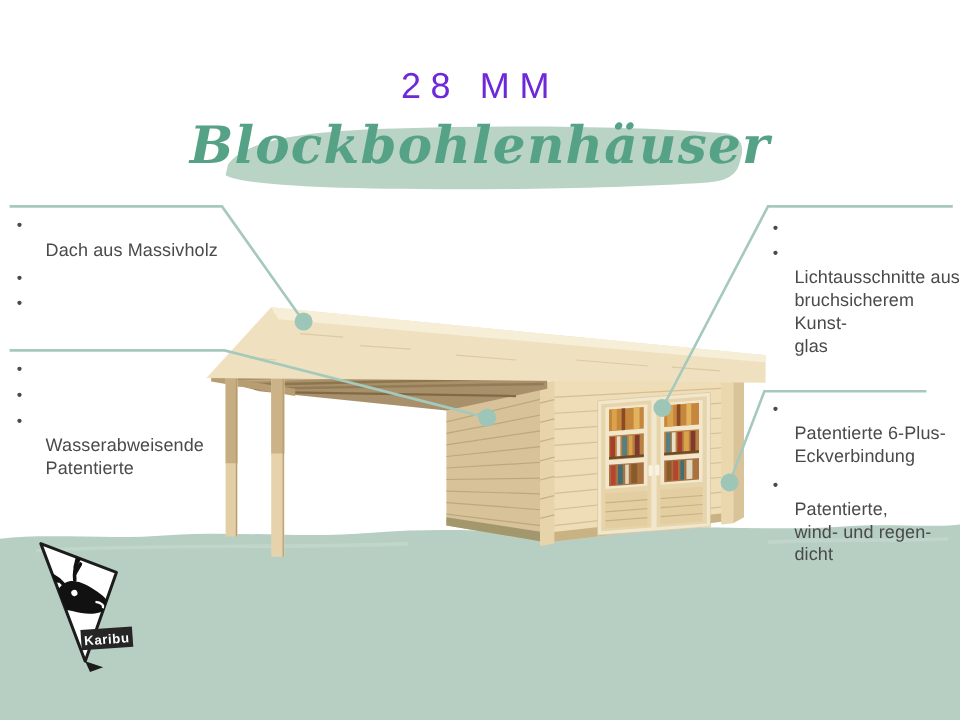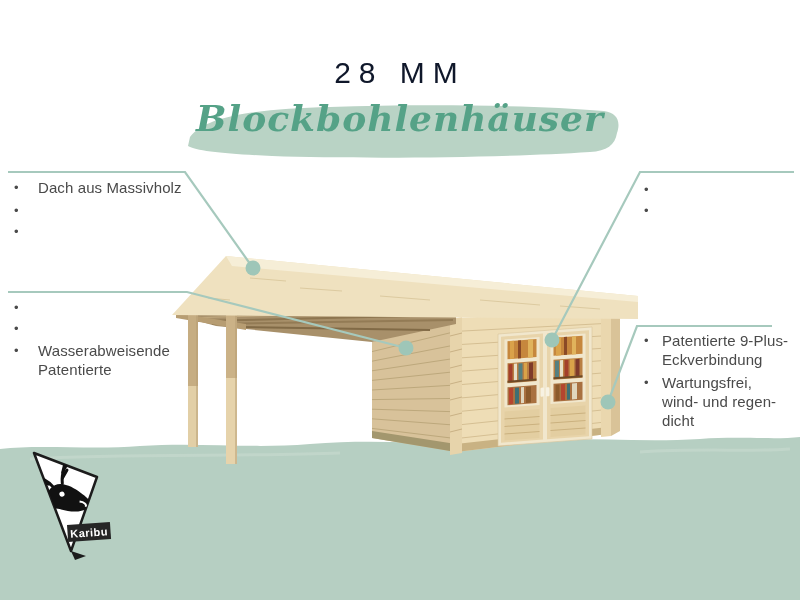--- a/index.html
+++ b/index.html
@@ -1,29 +1,29 @@
 <!DOCTYPE html>
 <html><head>
 <meta charset="utf-8">
 <style>
   html,body{margin:0;padding:0;background:#ffffff;}
   .page{position:relative;width:800px;height:600px;overflow:hidden;background:#fff;
         font-family:"Liberation Sans",sans-serif;}
   .art{position:absolute;left:0;top:0;}
   .title{position:absolute;top:56px;left:0;width:100%;text-align:center;
-         font-size:30px;letter-spacing:8px;color:#0f172a;font-weight:400;}
+         font-size:30px;letter-spacing:8px;color:#6d28d9;font-weight:400;}
   .heading{position:absolute;top:97px;left:0;width:100%;text-align:center;
            font-family:"DejaVu Serif",serif;font-style:italic;font-weight:700;
-           font-size:36px;color:#55a287;letter-spacing:1px;}
+           font-size:43px;color:#55a287;letter-spacing:1px;}
   .block{position:absolute;display:flex;flex-direction:column;gap:4px;
          color:#4a4a4a;font-size:15px;line-height:1.26;}
   .item{display:flex;}
   .dot{flex:0 0 24px;font-size:13px;padding-top:1px;color:#4a4a4a;}
   .block.right .dot{flex:0 0 18px;}
-  .bt{white-space:pre-line;letter-spacing:0.1px;}
+  .bt{white-space:pre-line;letter-spacing:0.1px;margin-top:21px;}
   #lt{left:14px;top:179px;width:195px;}
   #lb{left:14px;top:299px;width:195px;}
   #rt{left:644px;top:181px;width:156px;}
   #rb{left:644px;top:332px;width:156px;}
 </style>
 </head>
 <body>
 
 <div class="page">
 
@@ -244,30 +244,33 @@
 Patentierte</span>
     </div>
   </div>
 
   <div class="block right" id="rt">
     <div class="item">
       <span class="dot">•</span>
     </div>
     <div class="item">
       <span class="dot">•</span>
+      <span class="bt">Lichtausschnitte aus
+bruchsicherem Kunst-
+glas</span>
     </div>
   </div>
 
   <div class="block right" id="rb">
     <div class="item">
       <span class="dot">•</span>
-      <span class="bt">Patentierte 9-Plus-
+      <span class="bt">Patentierte 6-Plus-
 Eckverbindung</span>
     </div>
     <div class="item">
       <span class="dot">•</span>
-      <span class="bt">Wartungsfrei,
+      <span class="bt">Patentierte,
 wind- und regen-
 dicht</span>
     </div>
   </div>
 
 </div>
 
 </body></html>

